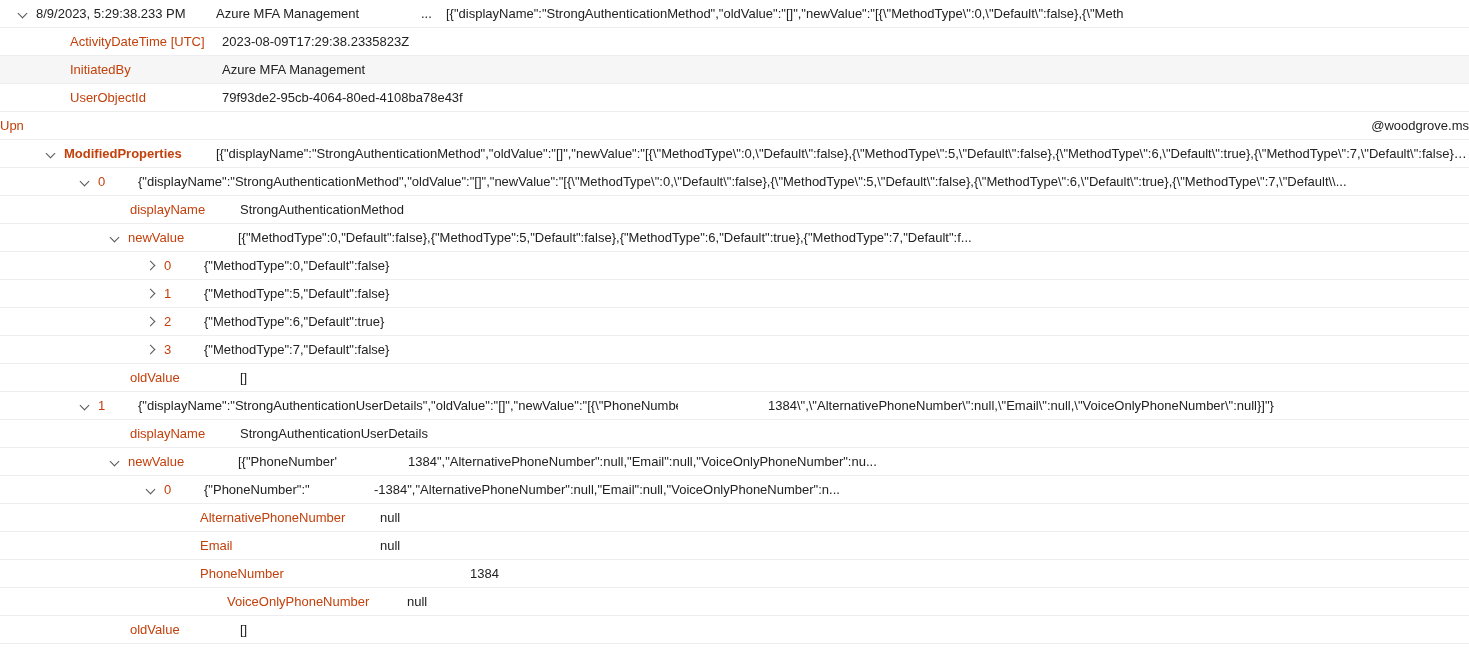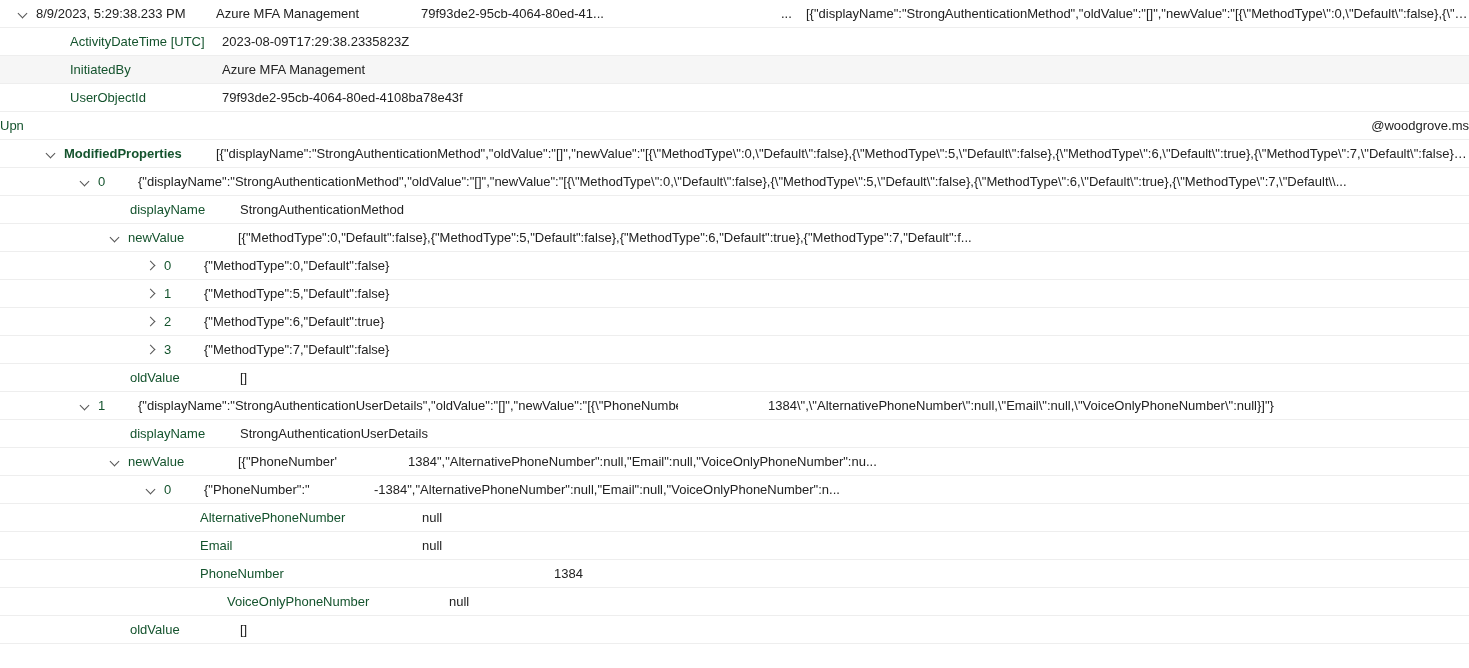--- a/index.html
+++ b/index.html
@@ -35,47 +35,46 @@
     height: 6px;
     border-right: 1.5px solid #555;
     border-bottom: 1.5px solid #555;
     top: 1px;
     left: 1px;
   }
   .chev.down::before  { transform: rotate(45deg); }
   .chev.right::before { transform: rotate(-45deg); }
   .ph { display:inline-block; flex:0 0 auto; }
 
-  .label { color: #14532d; flex: 0 0 auto; }
+  .label { color: #c2410c; flex: 0 0 auto; }
   .bold  { font-weight: 600; }
   .val   { color: #222; flex: 0 0 auto; }
   .grow  { flex: 1 1 auto; overflow: hidden; text-overflow: ellipsis; }
   .shaded { background: #f6f6f6; }
 
   
   .pad-a { padding-left: 18px; }
   .pad-b { padding-left: 46px; align-items: center; }
   .pad-c { padding-left: 80px; }
   .pad-d { padding-left: 110px; }
   .pad-e { padding-left: 146px; }
-  .pad-f { padding-left: 200px; gap: 42px; }
+  .pad-f { padding-left: 200px; }
 
   
   .keycol-1 { width: 152px; }
   .keycol-2 { width: 110px; }
   .keycol-3 { width: 40px;  }
 </style>
 </head>
 <body>
 
 <div class="row pad-a">
   <span class="chev down"></span>
   <span class="val" style="width:180px;">8/9/2023, 5:29:38.233 PM</span>
   <span class="val" style="width:205px;">Azure MFA Management</span>
-  <span class="val" style="width:360px;">79f93de2-95cb-4064-80ed-41...</span>
   <span class="val" style="width:25px;">...</span>
   <span class="val grow">[{"displayName":"StrongAuthenticationMethod","oldValue":"[]","newValue":"[{\"MethodType\":0,\"Default\":false},{\"Meth</span>
 </div>
 
 <div class="row" style="padding-left:70px;">
   <span class="label keycol-1">ActivityDateTime [UTC]</span>
   <span class="val">2023-08-09T17:29:38.2335823Z</span>
 </div>
 
 <div class="row shaded" style="padding-left:70px;">

